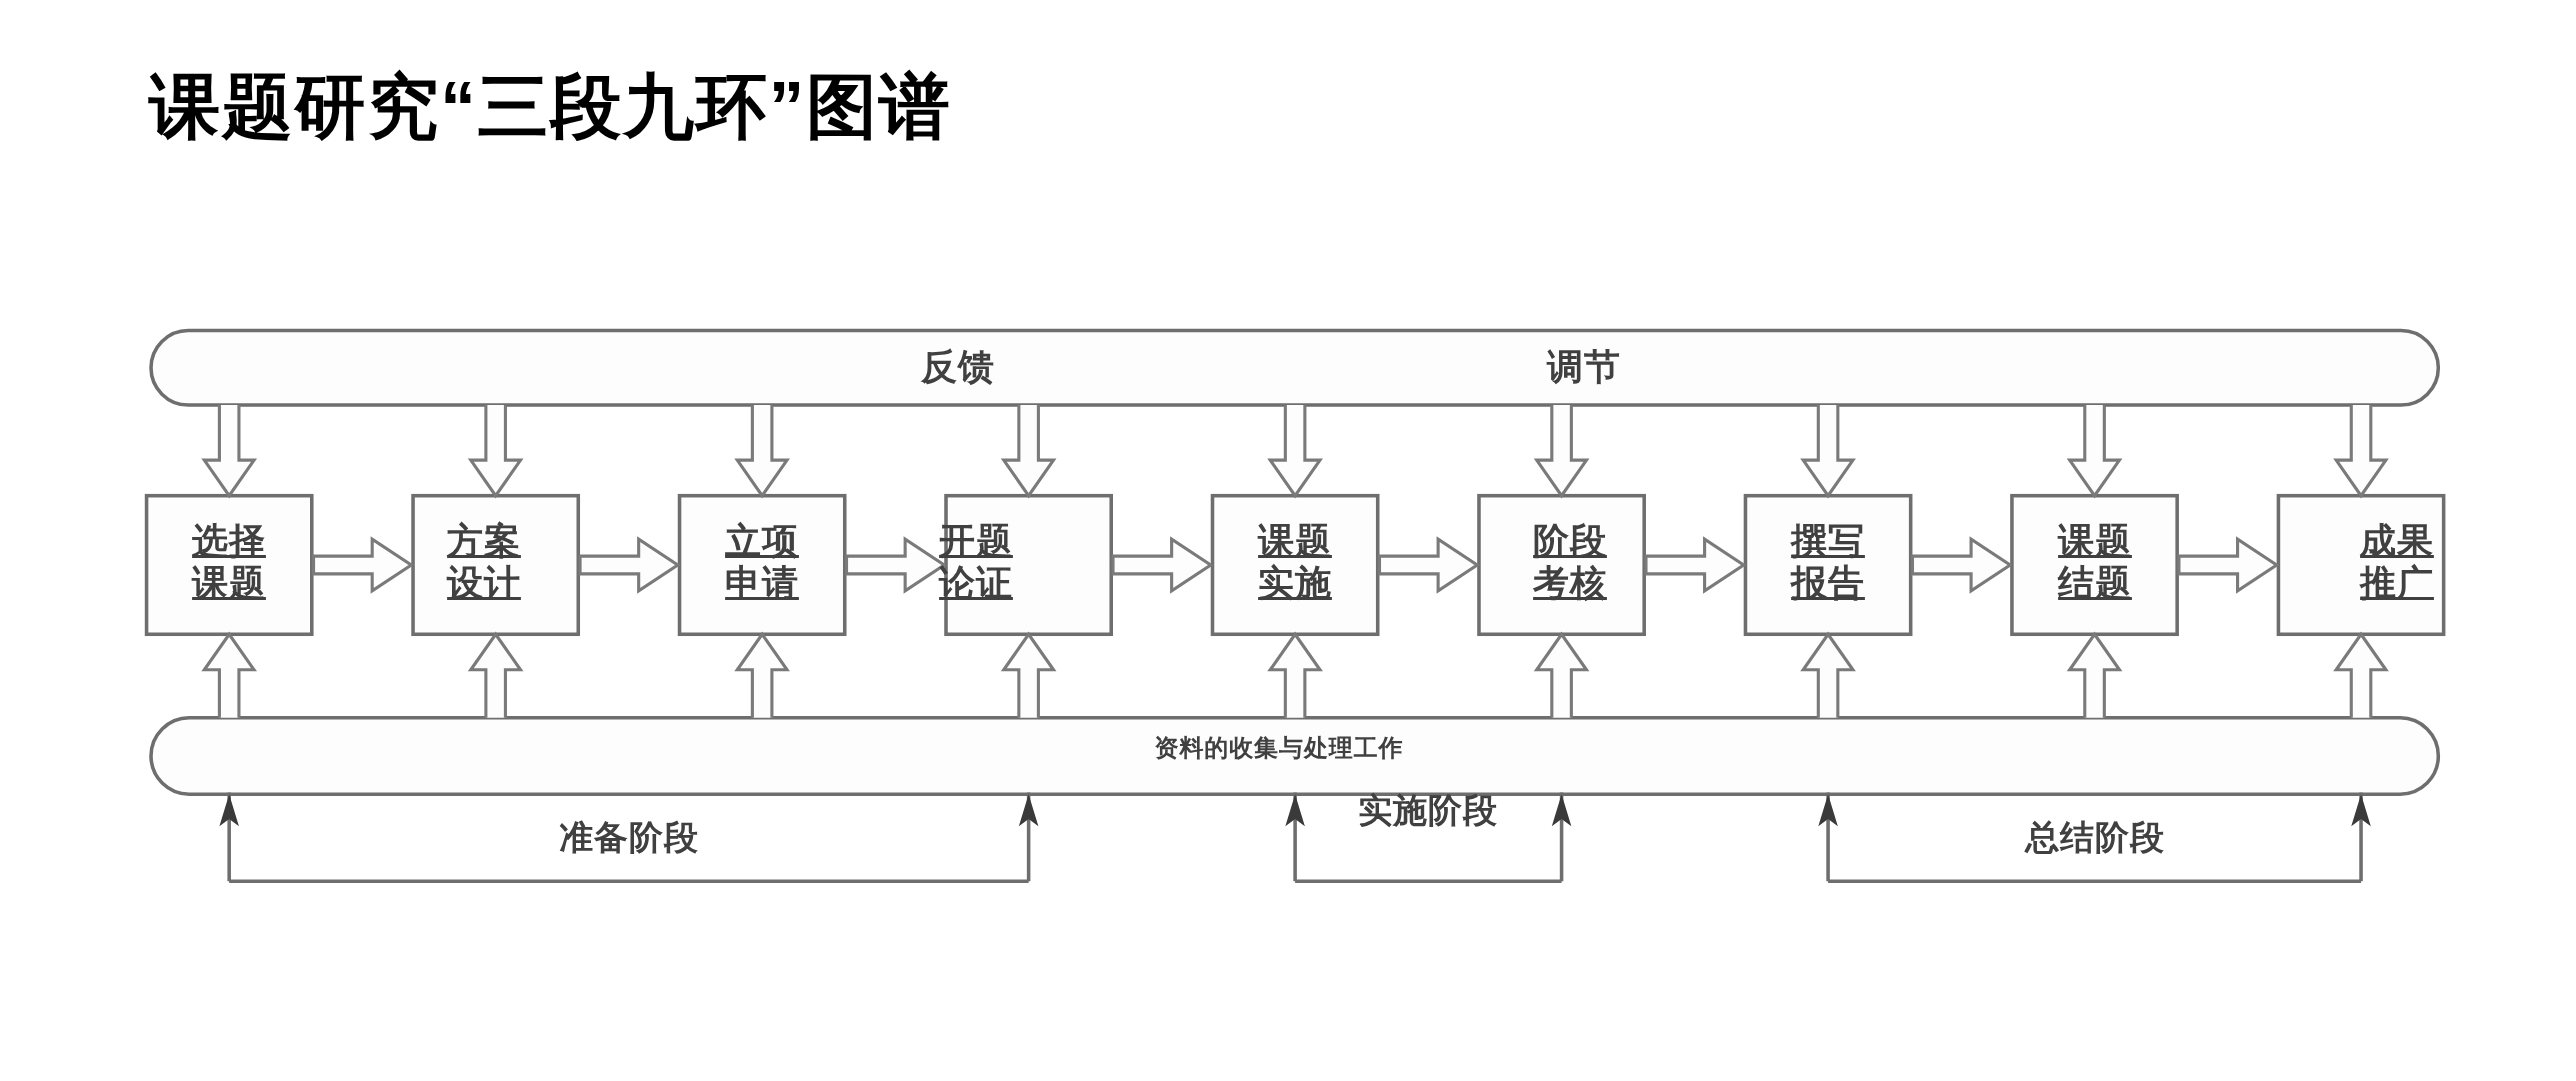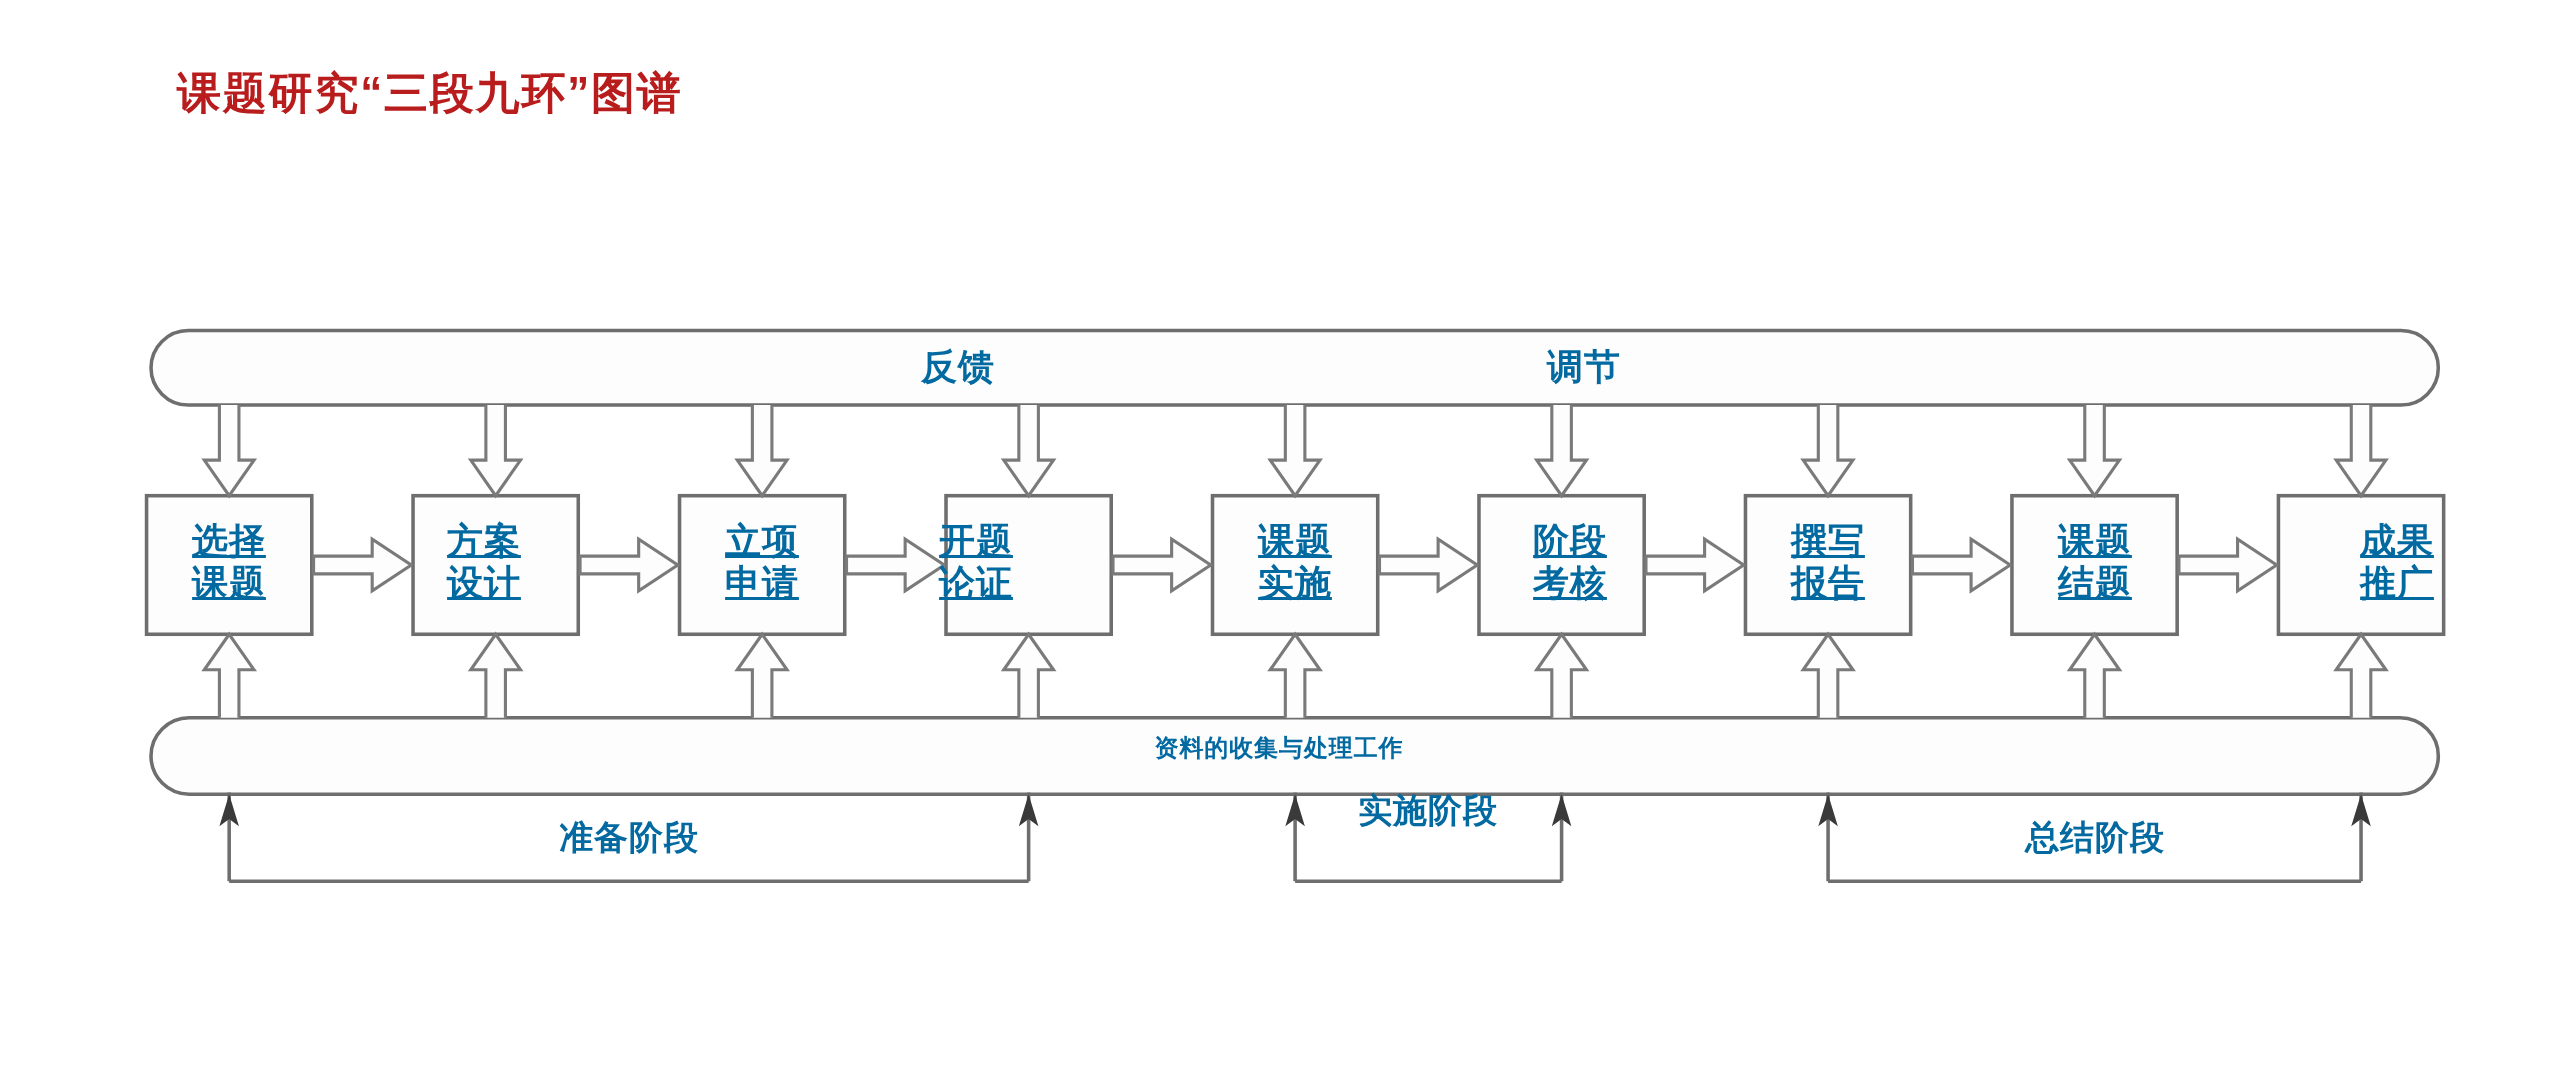--- a/index.html
+++ b/index.html
@@ -10,44 +10,43 @@
     font-family:"Liberation Sans","DejaVu Sans",sans-serif;
     position:relative;
     overflow:hidden;
   }
   #page-root { position:absolute; inset:0; }
 
   
   .title {
     position:absolute;
     left:149px; top:71px;
-    font-size:44px;
-    font-weight:bold;
-    color:#b91c1c;
+    font-size:71px;
+    font-weight:bold;
+    color:#000000;
     letter-spacing:1.8px;
     white-space:nowrap;
     line-height:1;
-    margin-left:28px;
   }
 
   
   svg.canvas {
     position:absolute; left:0; top:0;
     width:2576px; height:1082px;
     overflow:visible;
   }
   .stroke { fill:#fdfdfd; stroke:#6e6e6e; stroke-width:4; }
   .stroke-arrow { fill:#fdfdfd; stroke:#7a7a7a; stroke-width:3.5; stroke-linejoin:miter; }
   .bracket-line { fill:none; stroke:#6e6e6e; stroke-width:4; }
   .solid-arrow { fill:#3a3a3a; stroke:none; }
 
   
   .lbl {
     position:absolute;
-    color:#0369a1;
+    color:#404040;
     white-space:nowrap;
     line-height:1.18;
     text-align:center;
     font-weight:bold;
   }
   .bar-label {
     font-size:36px;
     transform:translateX(-50%);
     font-weight:bold;
     letter-spacing:0.9px;

